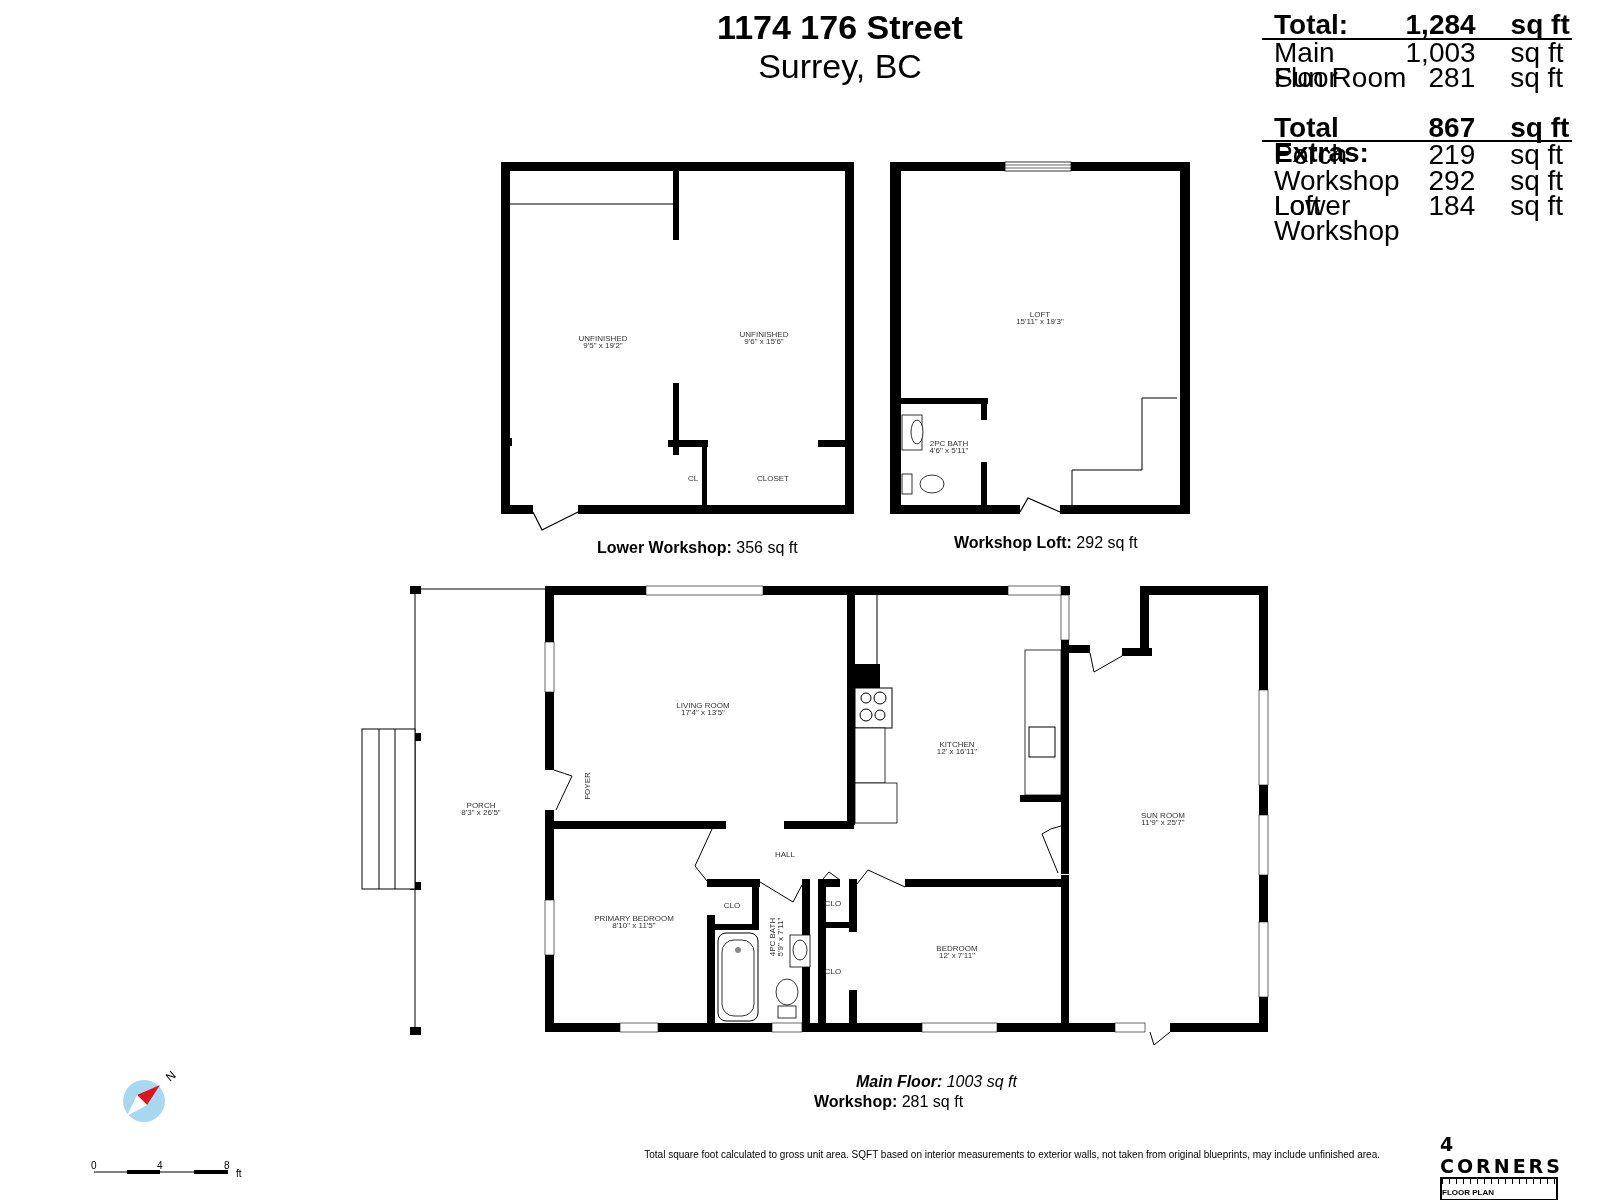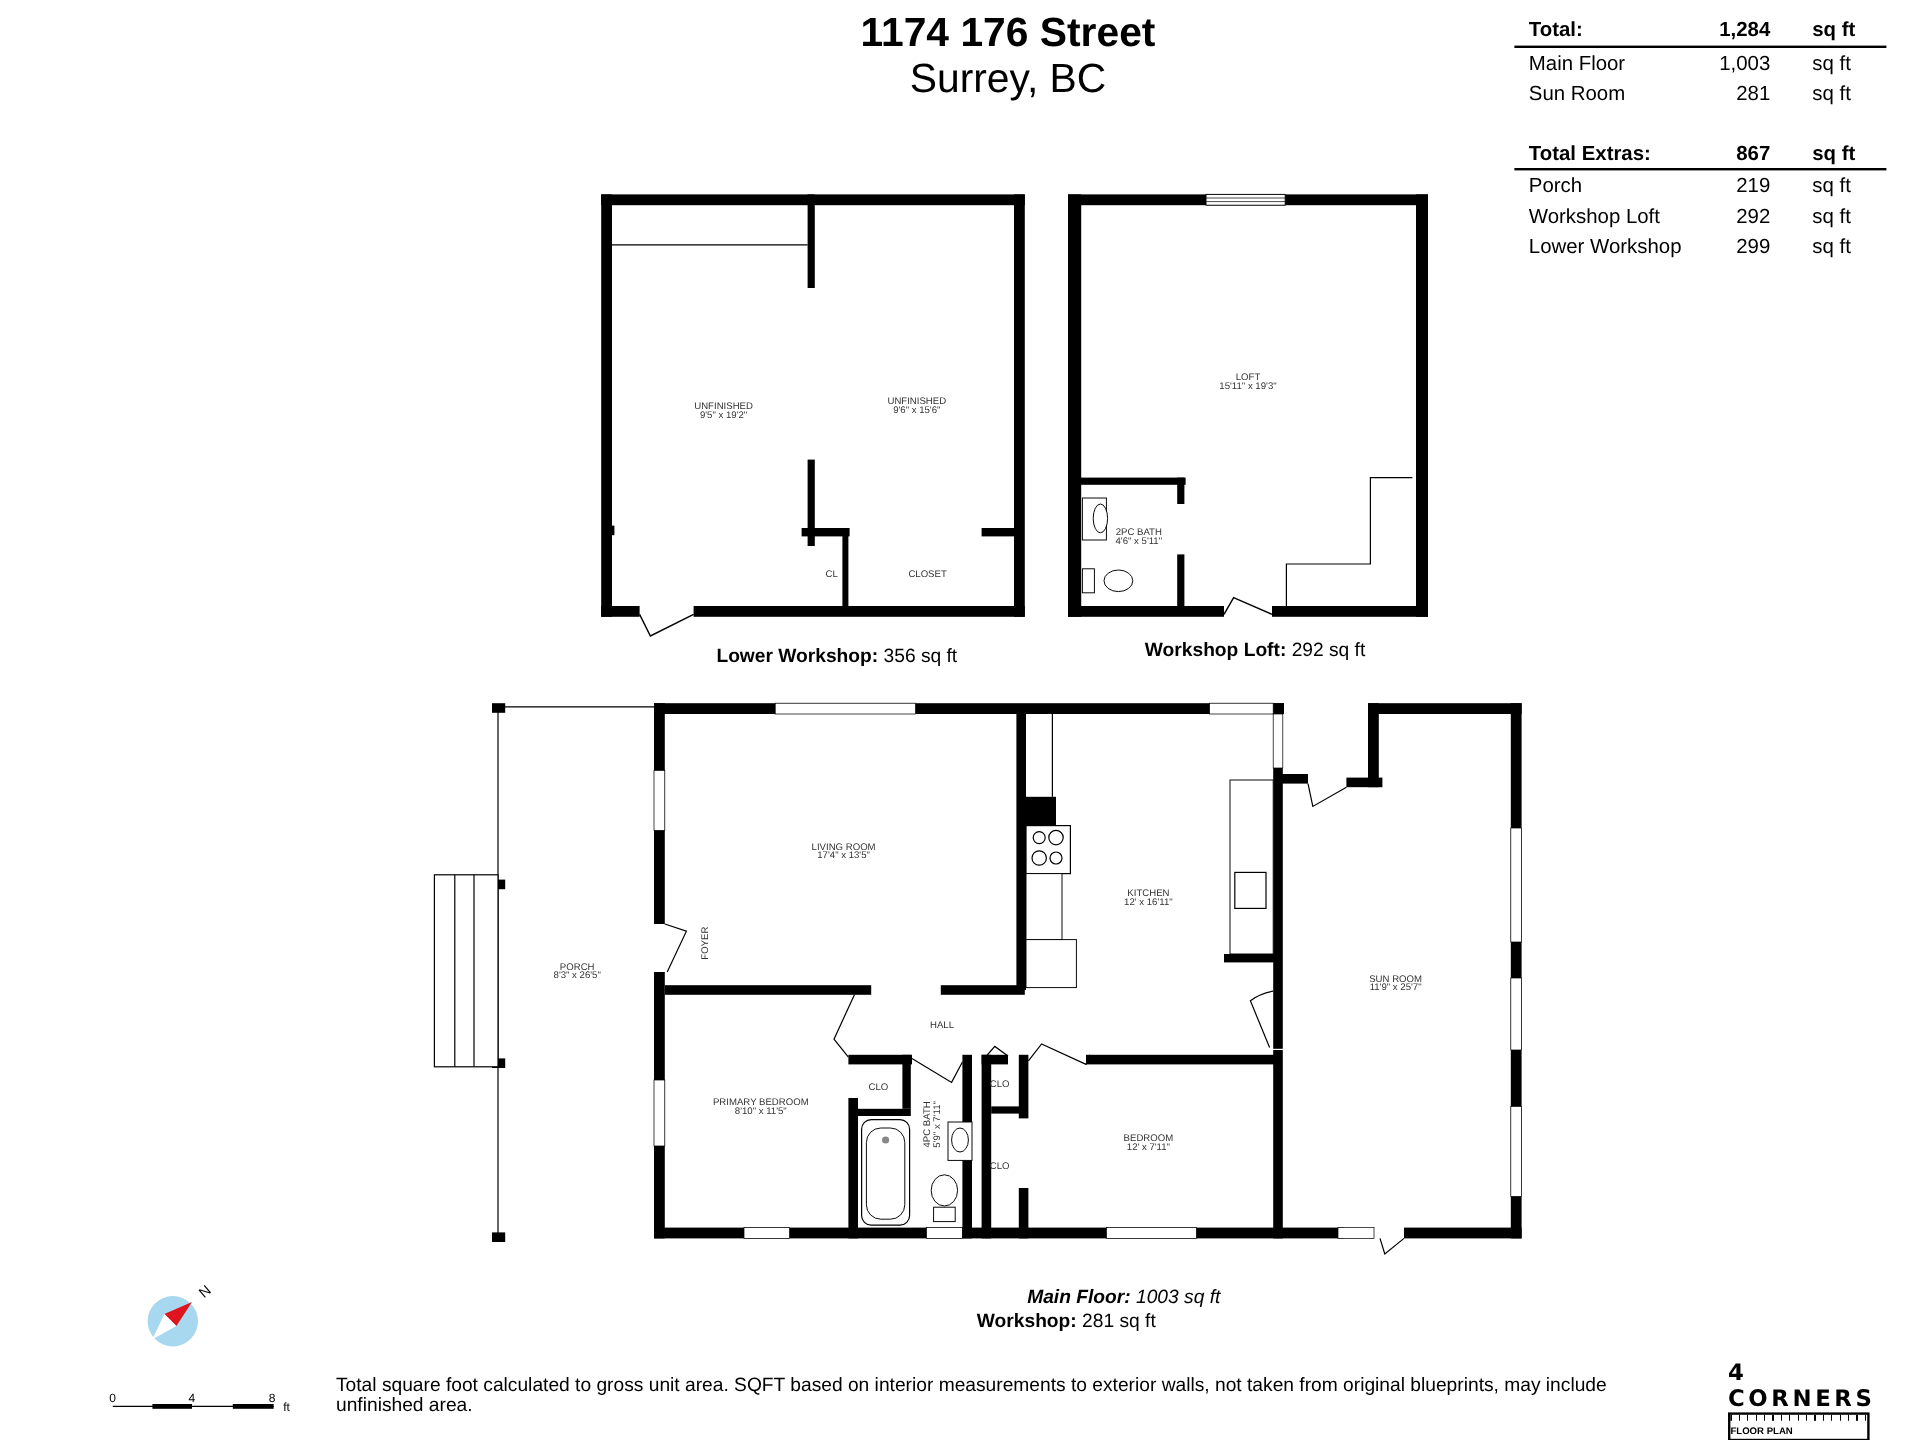--- a/index.html
+++ b/index.html
@@ -1,32 +1,32 @@
 <!DOCTYPE html>
 <html><head>
 <meta charset="utf-8">
 <style>
   html, body { margin:0; padding:0; background:#ffffff; }
   body { width:1600px; height:1200px; position:relative; overflow:hidden;
          font-family:"Liberation Sans", sans-serif; color:#000; }
   .title { position:absolute; left:0; width:1680px; text-align:center; top:8px; }
   .title .l1 { font-size:34px; font-weight:bold; line-height:38px; }
   .title .l2 { font-size:34px; line-height:40px; }
-  .summary { position:absolute; left:1262px; top:12px; width:310px; font-size:17px; }
+  .summary { position:absolute; left:1262px; top:12px; width:310px; font-size:28px; }
   .srow { display:flex; height:25.5px; line-height:25px; }
   .srow .n { width:150px; padding-left:12px; }
   .srow .v { width:78px; text-align:right; }
   .srow .u { width:70px; padding-left:35px; }
   .srow.head { font-weight:bold; border-bottom:2.5px solid #000; }
   .gap { height:24px; }
   svg { position:absolute; left:0; top:0; }
   .rl { font-size:8px; fill:#333; text-anchor:middle; font-family:"Liberation Sans", sans-serif; }
   .caption { position:absolute; font-size:16px; }
   .caption b { font-weight:bold; }
-  .disclaimer { position:absolute; left:280px; width:1100px; top:1146px; text-align:left; font-size:16px; line-height:17px; }
+  .disclaimer { position:absolute; left:280px; width:1100px; top:1146px; text-align:right; font-size:10px; line-height:17px; }
   .scale-lbl { position:absolute; font-size:10px; top:1160px; }
   .logo { position:absolute; left:1440px; top:1133px; width:118px; }
   .logo .t { font-family:"DejaVu Sans", sans-serif; font-weight:bold; font-size:19px; letter-spacing:3px; }
   .logo .r { border:2px solid #000; height:20px; font-size:8px; line-height:28px; font-weight:bold;
              background:repeating-linear-gradient(90deg,#000 0 1px,transparent 1px 7px) top/100% 5px no-repeat; }
 </style>
 </head>
 <body>
 
 <div class="title">
@@ -61,21 +61,21 @@
     <span class="v">219</span>
     <span class="u">sq ft</span>
   </div>
   <div class="srow">
     <span class="n">Workshop Loft</span>
     <span class="v">292</span>
     <span class="u">sq ft</span>
   </div>
   <div class="srow">
     <span class="n">Lower Workshop</span>
-    <span class="v">299</span>
+    <span class="v">184</span>
     <span class="u">sq ft</span>
   </div>
 </div>
 
 <svg width="1600" height="1200" viewBox="0 0 1600 1200">
 
   <g fill="#000">
     <rect x="501" y="162" width="353" height="9"></rect>
     <rect x="501" y="162" width="9" height="352"></rect>
     <rect x="845" y="162" width="9" height="352"></rect>

